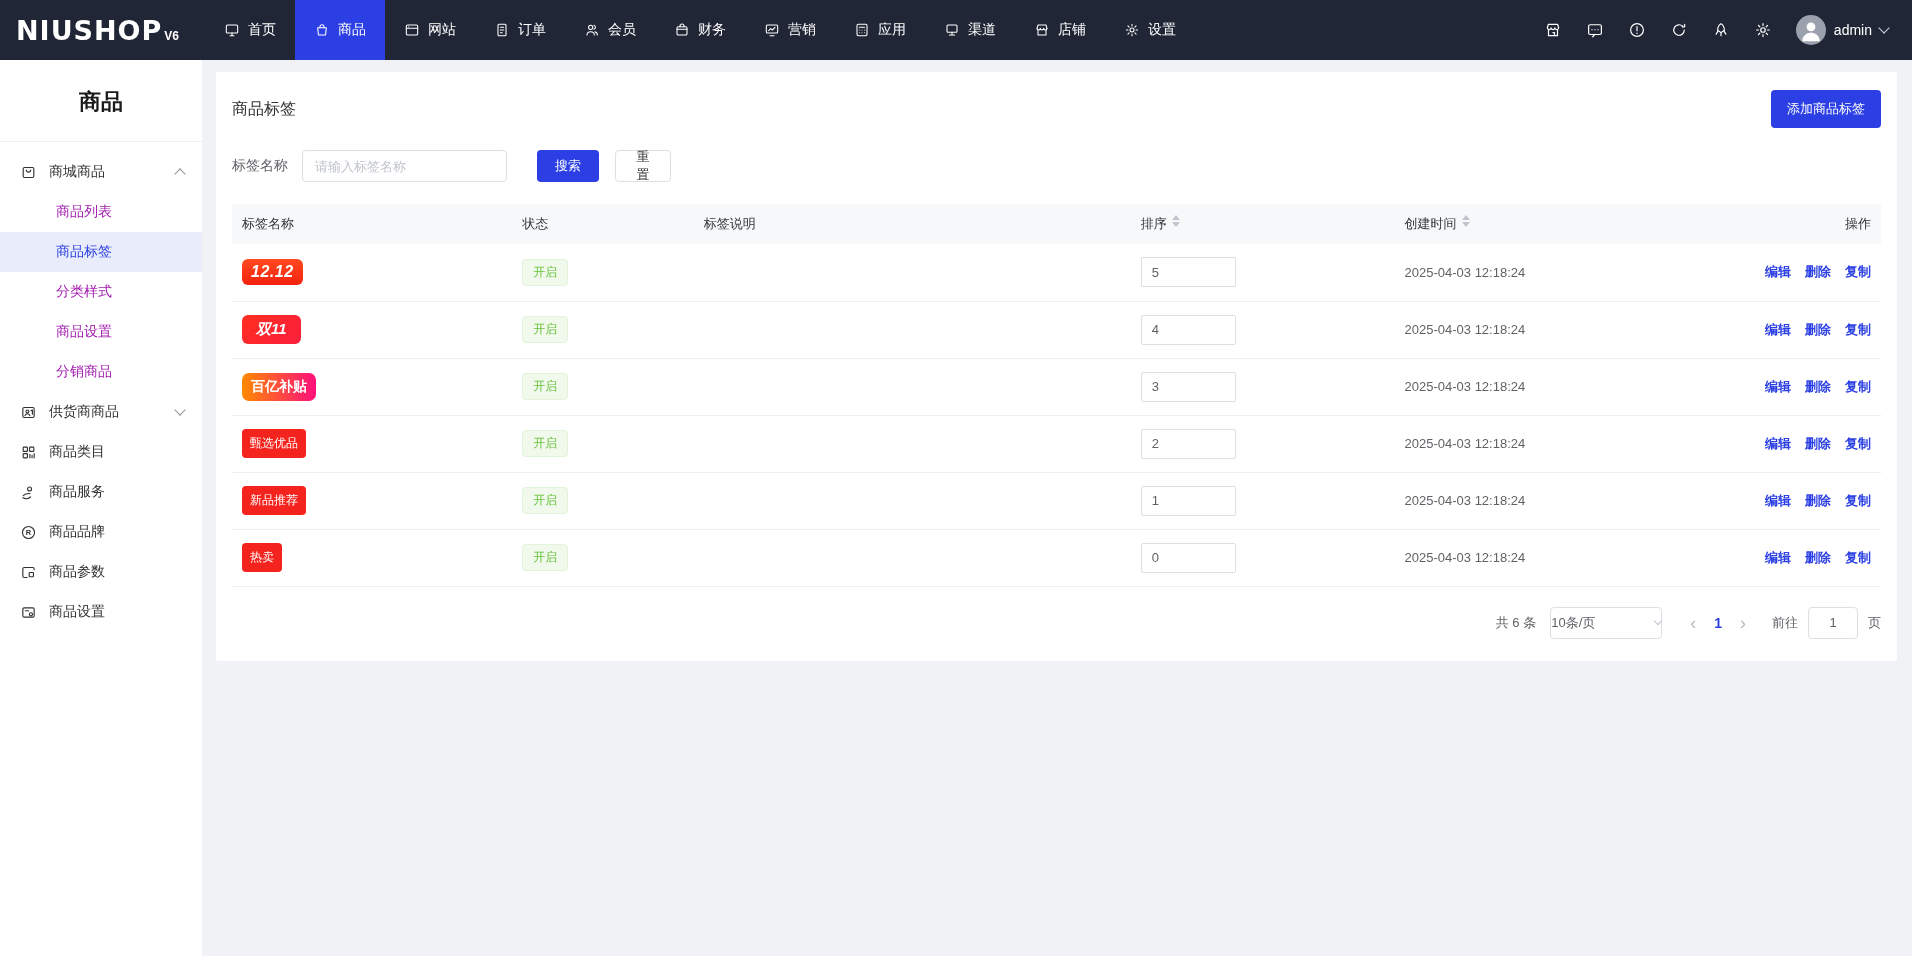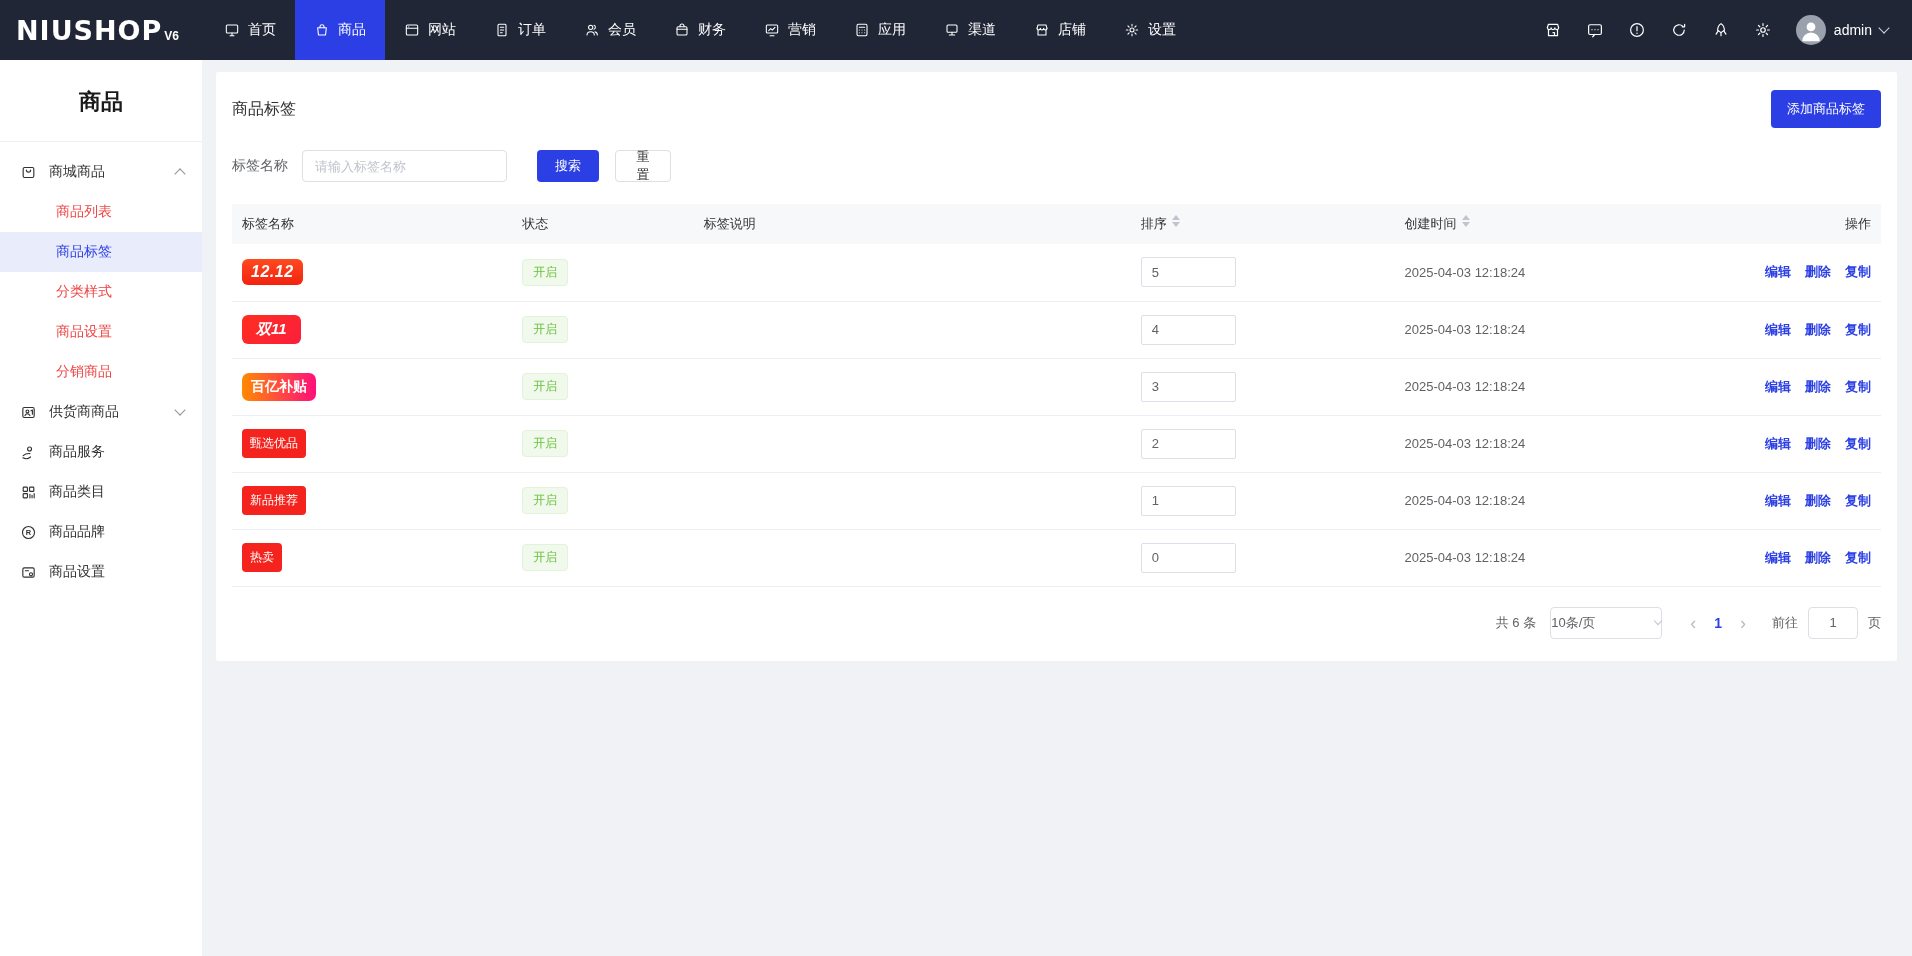--- a/index.html
+++ b/index.html
@@ -32,21 +32,21 @@
   .chev.dark{border-color:#909399;}
 
   
   .layout{display:flex;height:896px;}
   .sidebar{width:202px;background:#fff;flex:0 0 202px;}
   .side-title{font-size:22px;font-weight:700;text-align:center;padding:27px 0 24px;color:#1a1a1a;}
   .side-divider{height:1px;background:#efefef;margin:0 0 10px;}
   .menu-item{height:40px;display:flex;align-items:center;padding:0 18px 0 20px;font-size:14px;color:#303133;cursor:pointer;}
   .menu-item .micon{width:17px;height:17px;margin-right:12px;flex:0 0 17px;color:#303133;}
   .menu-item .grow{flex:1;}
-  .menu-sub{height:40px;display:flex;align-items:center;padding-left:56px;font-size:14px;color:#ef4444;cursor:pointer;}
+  .menu-sub{height:40px;display:flex;align-items:center;padding-left:56px;font-size:14px;color:#a21caf;cursor:pointer;}
   .menu-sub.active{background:var(--sidebar-active-bg);color:var(--accent);}
 
   .content{flex:1;padding:12px 15px 0 14px;}
   .card{background:#fff;border-radius:2px;padding:18px 16px 22px;}
 
   .card-head{display:flex;justify-content:space-between;align-items:center;}
   .page-title{font-size:16px;color:#303133;}
   .btn{display:inline-flex;align-items:center;justify-content:center;border-radius:4px;font-size:13px;cursor:pointer;border:1px solid transparent;}
   .btn-primary{background:var(--accent);color:#fff;padding:9px 15px;}
   .btn-plain{background:#fff;color:#303133;border-color:var(--border);padding:8px 15px;}
@@ -256,42 +256,49 @@
       <svg class="micon" viewBox="0 0 24 24" fill="none" stroke="currentColor" stroke-width="1.6" stroke-linecap="round" stroke-linejoin="round">
           <rect x="4" y="5" width="16" height="14" rx="2"></rect>
           <circle cx="10.5" cy="10.5" r="2"></circle>
           <path d="M7 16.5c.6-1.8 1.9-2.8 3.5-2.8s2.9 1 3.5 2.8M15.5 9.5l2-1v6"></path>
         </svg>
       <span class="grow">供货商商品</span>
       <span class="chev down dark"></span>
     </div>
 
     <div class="menu-item">
-      <svg class="micon" viewBox="0 0 24 24" fill="none" stroke="currentColor" stroke-width="1.6" stroke-linecap="round" stroke-linejoin="round">
-          <circle cx="13.5" cy="7" r="2.8"></circle>
-          <path d="M4.5 16.5c2.5-2.5 6-3.3 9.5-3"></path>
-          <path d="M4 19.5c3.5 1.8 8 1.2 10.8-1.2"></path>
-        </svg>
-      <span class="grow">商品服务</span>
-    </div>
-    <div class="menu-item">
       <svg class="micon" viewBox="0 0 24 24" fill="none" stroke="currentColor" stroke-width="1.6" stroke-linecap="round">
           <rect x="4.5" y="4.5" width="6" height="6" rx="1"></rect>
           <rect x="13.5" y="4.5" width="6" height="6" rx="1"></rect>
           <rect x="4.5" y="13.5" width="6" height="6" rx="1"></rect>
           <path d="M14 14.5v5M17 16v3.5M20 13.5v6"></path>
         </svg>
       <span class="grow">商品类目</span>
     </div>
     <div class="menu-item">
+      <svg class="micon" viewBox="0 0 24 24" fill="none" stroke="currentColor" stroke-width="1.6" stroke-linecap="round" stroke-linejoin="round">
+          <circle cx="13.5" cy="7" r="2.8"></circle>
+          <path d="M4.5 16.5c2.5-2.5 6-3.3 9.5-3"></path>
+          <path d="M4 19.5c3.5 1.8 8 1.2 10.8-1.2"></path>
+        </svg>
+      <span class="grow">商品服务</span>
+    </div>
+    <div class="menu-item">
       <svg class="micon" viewBox="0 0 24 24" fill="none" stroke="currentColor" stroke-width="1.6">
           <circle cx="12" cy="12" r="8.5"></circle>
           <text x="12" y="15.8" text-anchor="middle" font-size="10.5" font-weight="bold" fill="currentColor" stroke="none" font-family="Liberation Sans, sans-serif">R</text>
         </svg>
       <span class="grow">商品品牌</span>
+    </div>
+    <div class="menu-item">
+      <svg class="micon" viewBox="0 0 24 24" fill="none" stroke="currentColor" stroke-width="1.6" stroke-linecap="round">
+          <path d="M20 8V7a2 2 0 0 0-2-2H6a2 2 0 0 0-2 2v10a2 2 0 0 0 2 2h4"></path>
+          <rect x="13" y="12" width="6" height="6" rx="1"></rect>
+        </svg>
+      <span class="grow">商品参数</span>
     </div>
     <div class="menu-item">
       <svg class="micon" viewBox="0 0 24 24" fill="none" stroke="currentColor" stroke-width="1.6" stroke-linecap="round">
           <rect x="4" y="5.5" width="16" height="13" rx="2"></rect>
           <path d="M7.5 9.5h4.5"></path>
           <circle cx="15.5" cy="14.5" r="2.2"></circle>
         </svg>
       <span class="grow">商品设置</span>
     </div>
   </div>

